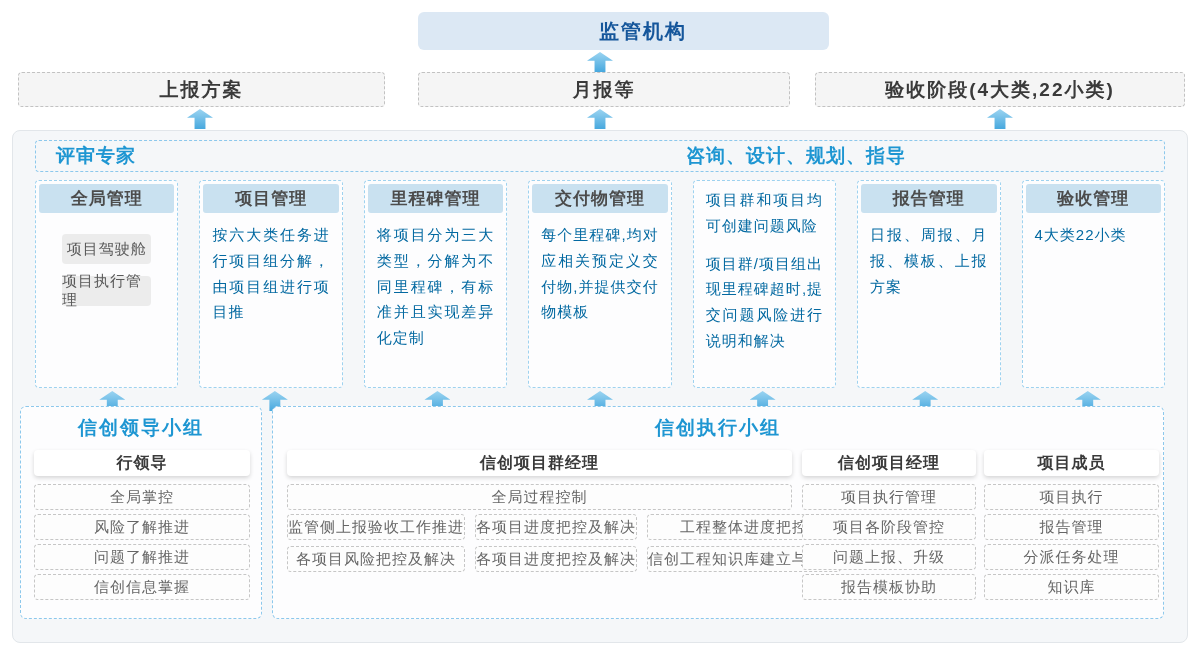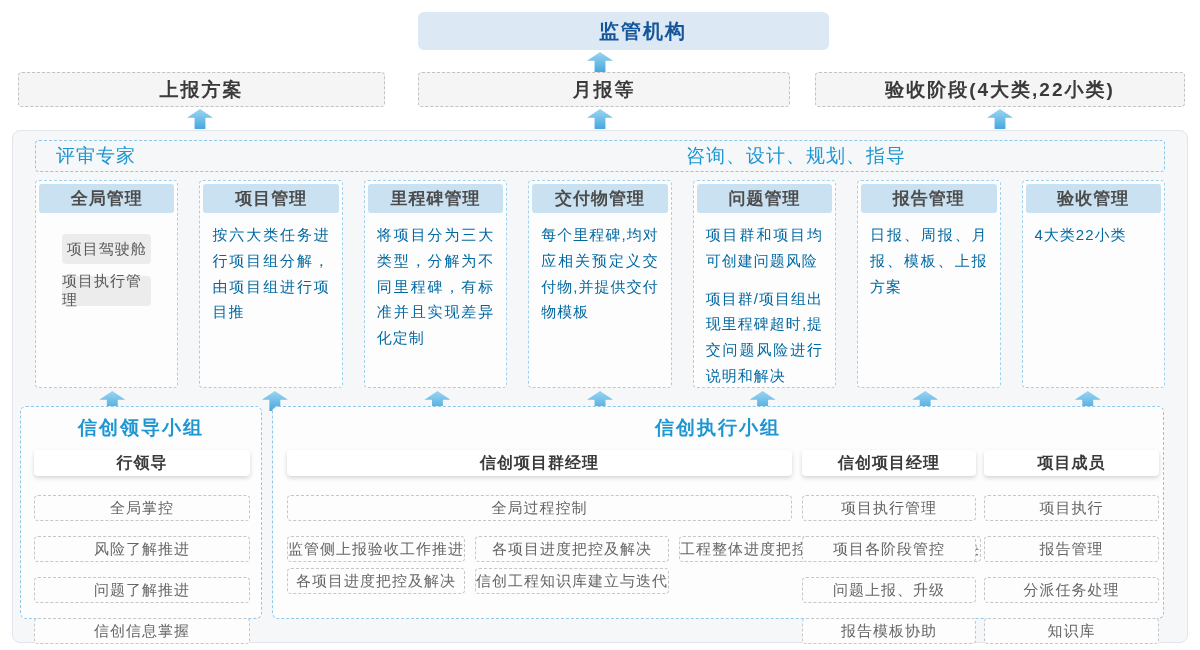--- a/index.html
+++ b/index.html
@@ -33,21 +33,21 @@
   .platform{
     position:absolute;left:12px;top:130px;width:1176px;height:513px;
     background:#f5f7f9;border:1px solid #e2e6ea;border-radius:8px;box-sizing:border-box;
   }
   .role-band{
     position:absolute;left:35px;top:140px;width:1130px;height:32px;
     border:1.5px dashed #8cc8ec;border-radius:4px;box-sizing:border-box;
   }
   .role-band .band-label{
     position:absolute;top:50%;transform:translateY(-50%);
-    font-size:19px;font-weight:normal;color:#1e96d2;letter-spacing:1px;white-space:nowrap;
+    font-size:19px;font-weight:bold;color:#1e96d2;letter-spacing:1px;white-space:nowrap;
   }
   .band-left{left:20px;}
   .band-right{left:650px;}
   
   .columns{
     position:absolute;left:35px;top:180px;width:1130px;height:208px;
     display:flex;gap:21px;
   }
   .col{
     flex:1;background:#fdfdfe;border:1.5px dashed #9ed2ef;border-radius:4px;
@@ -76,34 +76,34 @@
   .col-arrows .cell{flex:1;display:flex;justify-content:center;}
   
   .group-box{
     position:absolute;top:406px;height:213px;box-sizing:border-box;
     background:#fdfdfe;border:1.5px dashed #8cc8ec;border-radius:6px;
   }
   .group-title{
     position:absolute;left:0;top:8px;width:100%;text-align:center;
     font-size:19px;font-weight:bold;color:#1e96d2;letter-spacing:2px;
   }
-  .role-area{position:absolute;top:43px;display:flex;flex-direction:column;gap:15px;}
+  .role-area{position:absolute;top:43px;display:flex;flex-direction:column;gap:4px;}
   .role-header{
     height:26px;flex:0 0 26px;background:#fff;border-radius:4px;
     box-shadow:0 2px 4px rgba(0,0,0,.16);margin-bottom:4px;
     display:flex;align-items:center;justify-content:center;
     font-size:16px;font-weight:bold;color:#3a3a3a;letter-spacing:1px;
   }
   .item{
     height:26px;flex:0 0 26px;background:#fdfdfd;border:1px dashed #c6c6c6;
     border-radius:4px;box-sizing:border-box;
     display:flex;align-items:center;justify-content:center;
     font-size:15px;color:#666;letter-spacing:1px;white-space:nowrap;
   }
-  .two-col{display:grid;grid-template-columns:1fr 1fr 1fr 1fr;gap:6px 10px;}
+  .two-col{display:grid;grid-template-columns:1fr 1fr 1fr;gap:6px 10px;}
 </style>
 </head>
 <body>
 
 <div class="stage">
 
   <div class="regulator">
     <span>监管机构</span>
   </div>
   <div class="arrow abs-arrow" style="left:587px;top:52px;"></div>
@@ -148,21 +148,20 @@
         <p class="col-text">将项目分为三大类型，分解为不同里程碑，有标准并且实现差异化定制</p>
       </div>
     </div>
     <div class="col">
       <div class="col-header">交付物管理</div>
       <div class="col-body">
         <p class="col-text">每个里程碑,均对应相关预定义交付物,并提供交付物模板</p>
       </div>
     </div>
     <div class="col">
-      <div class="col-header">问题管理</div>
       <div class="col-body">
         <p class="col-text">项目群和项目均可创建问题风险</p>
         <p class="col-text">项目群/项目组出现里程碑超时,提交问题风险进行说明和解决</p>
       </div>
     </div>
     <div class="col">
       <div class="col-header">报告管理</div>
       <div class="col-body">
         <p class="col-text">日报、周报、月报、模板、上报方案</p>
       </div>

